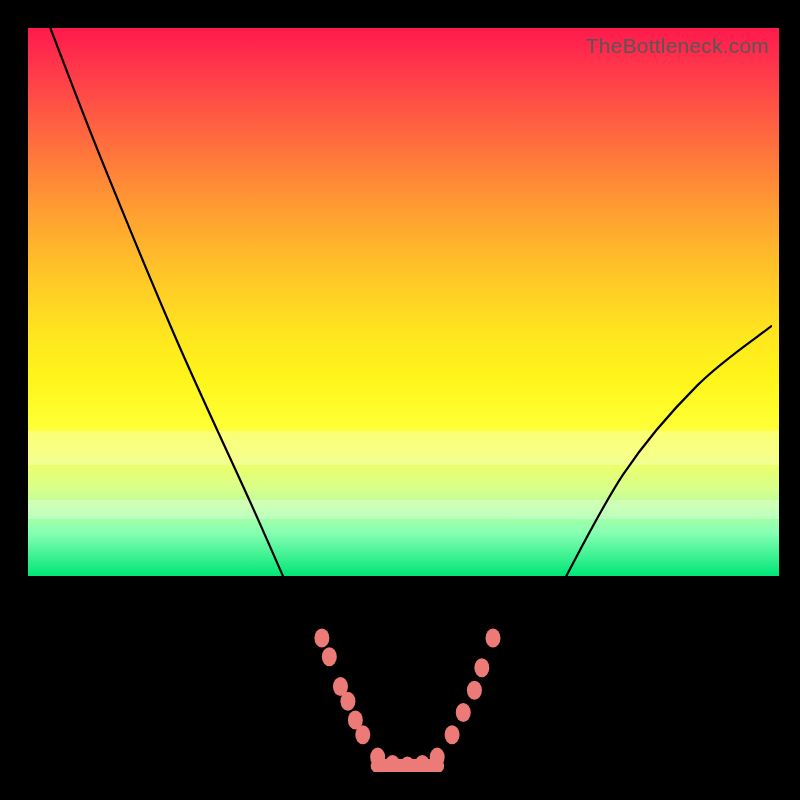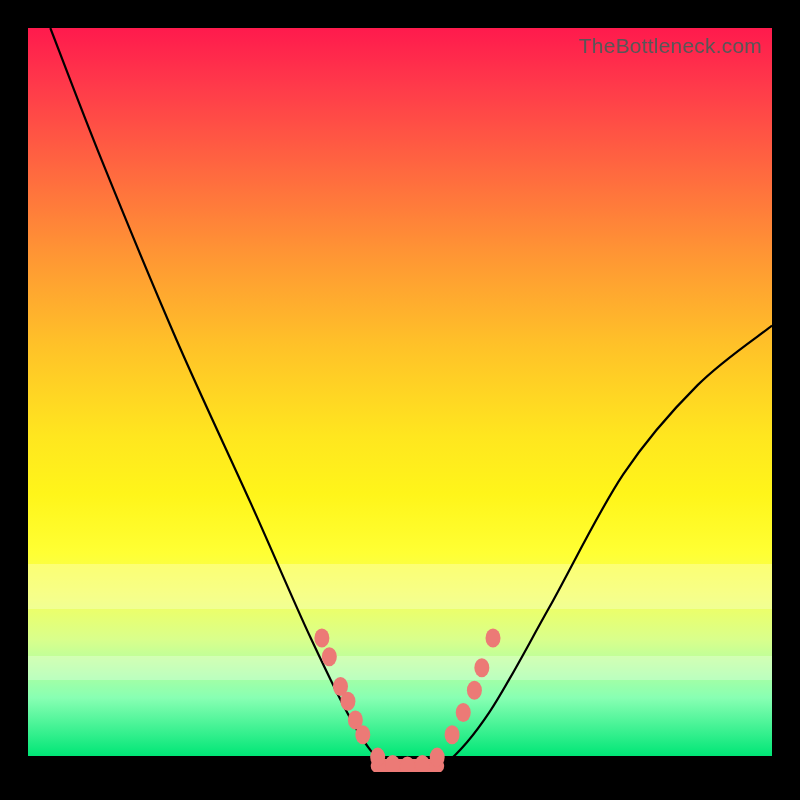--- a/index.html
+++ b/index.html
@@ -9,35 +9,36 @@
     height: 800px;
     overflow: hidden;
     background: #000;
     font-family: Arial, Helvetica, sans-serif;
   }
   .frame {
     position: absolute;
     left: 28px;
     top: 28px;
     width: 744px;
-    height: 728px;
+    height: 548px;
     background: linear-gradient(to bottom,
       #ff1a4d 0%,
       #ff3a4a 8%,
       #ff6a3f 20%,
       #ff9933 32%,
       #ffc328 44%,
       #ffe61f 56%,
       #fff51a 64%,
       #ffff33 72%,
       #f3ff5c 78%,
       #d9ff8c 84%,
       #88ffb3 92%,
       #00e676 100%
     );
+    padding-left: 7px;
   }
   .whiteband {
     position: absolute;
     left: 0;
     width: 100%;
     background: rgba(255,255,255,0.28);
   }
   .watermark {
     position: absolute;
     top: 6px;

